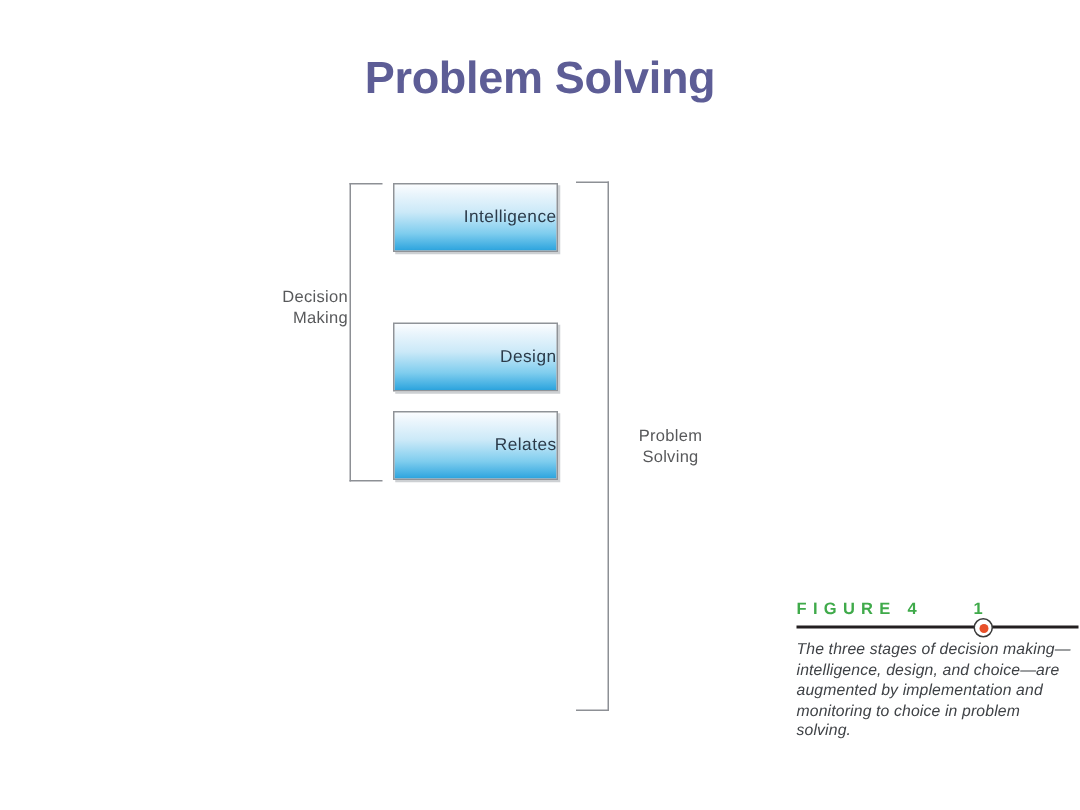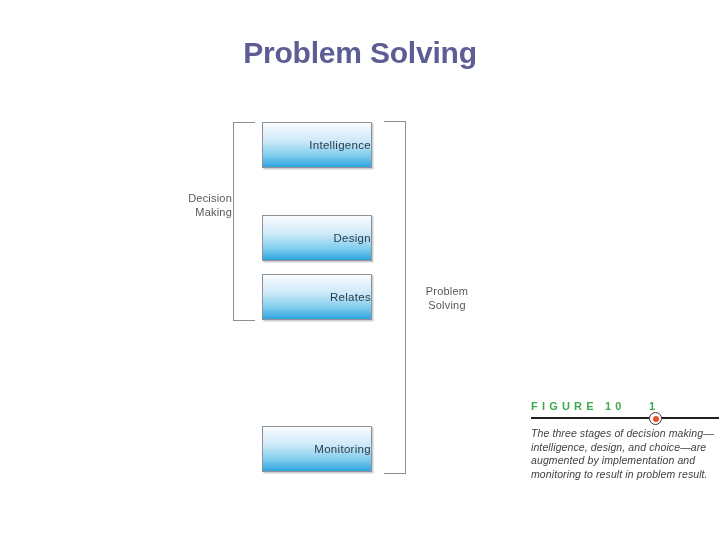--- a/index.html
+++ b/index.html
@@ -226,26 +226,23 @@
 
   <div class="stage-box" id="box-design">
     <span class="label">Design</span>
   </div>
 
   <div class="stage-box" id="box-choice">
     <span class="label">Relates</span>
   </div>
 
 
-  <div class="stage-box" id="box-monitoring">
-    <span class="label">Monitoring</span>
-  </div>
 </div>
 
 <div id="figure-block">
   <div id="figure-heading-row">
     <div id="figure-rule"></div>
-    <div id="figure-heading">FIGURE 10</div>
+    <div id="figure-heading">FIGURE 4</div>
     <div id="figure-dot"></div>
     <div id="figure-number">1</div>
   </div>
-  <div id="figure-description">The three stages of decision making—intelligence, design, and choice—are augmented by implementation and monitoring to result in problem result.</div>
+  <div id="figure-description">The three stages of decision making—intelligence, design, and choice—are augmented by implementation and monitoring to choice in problem solving.</div>
 </div>
 
 </body></html>

